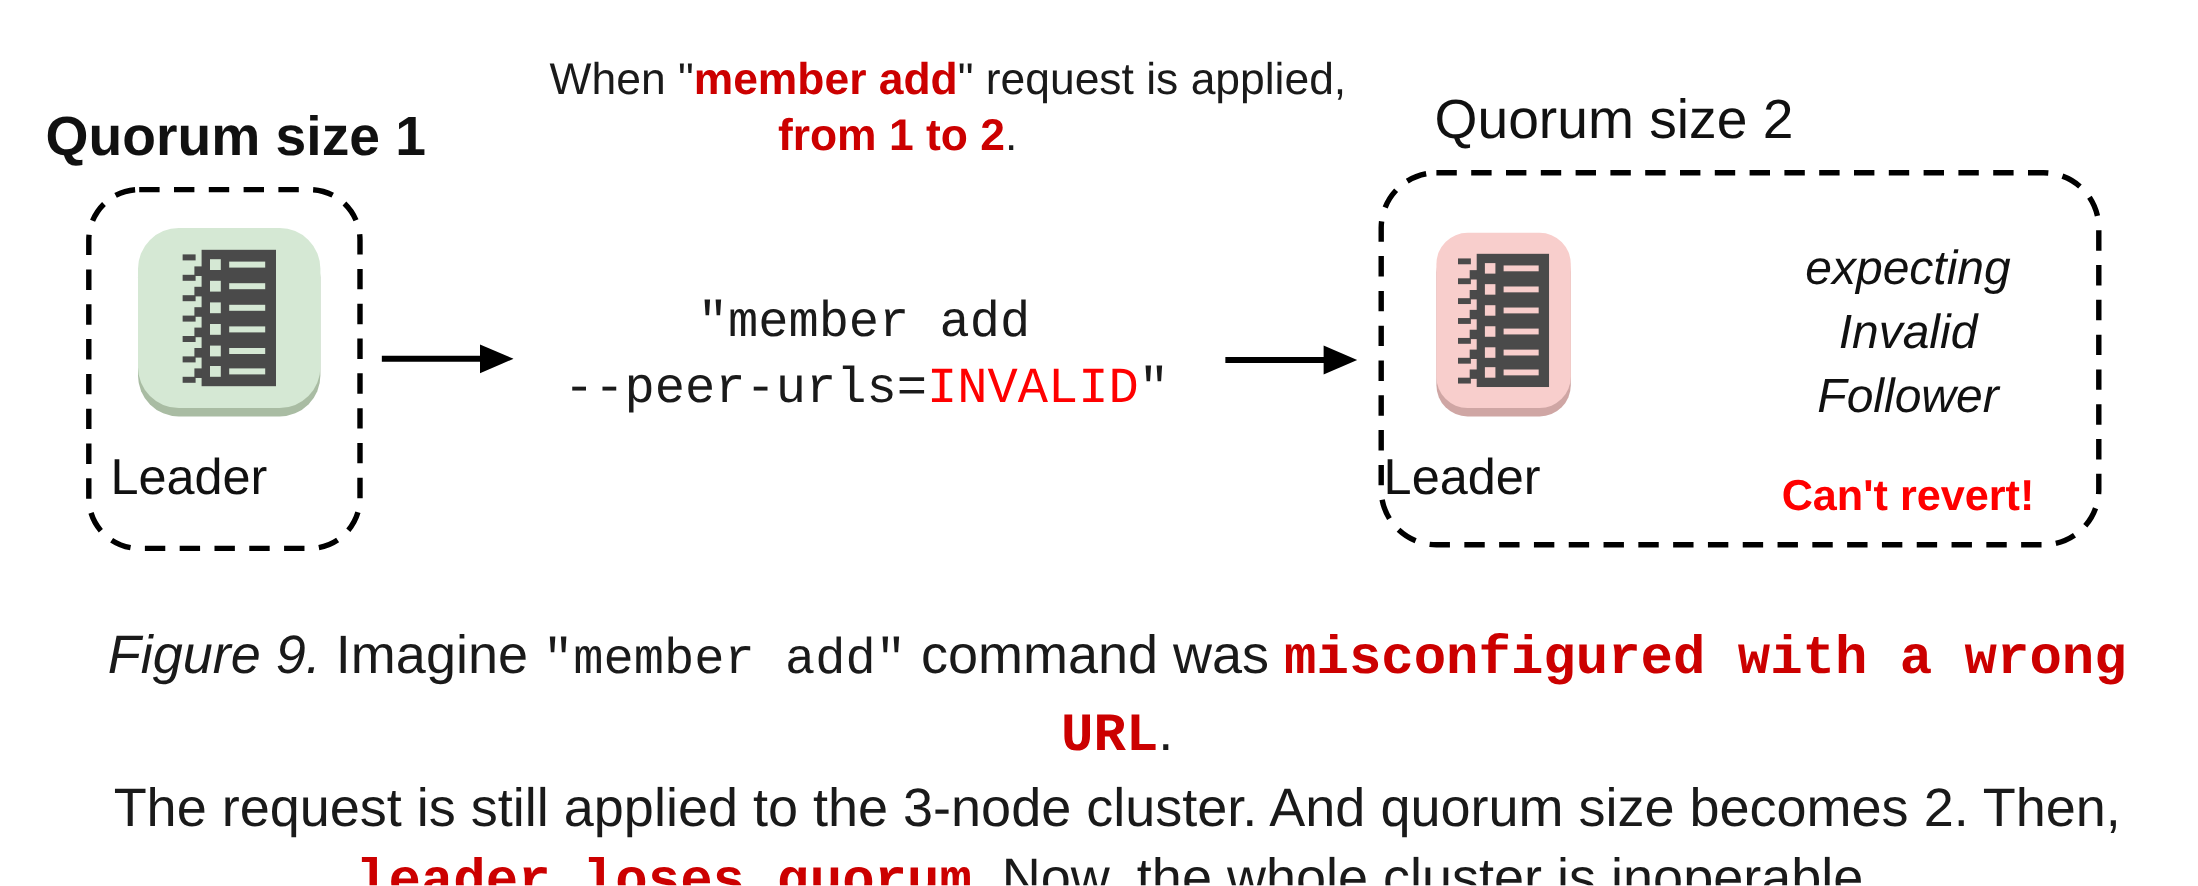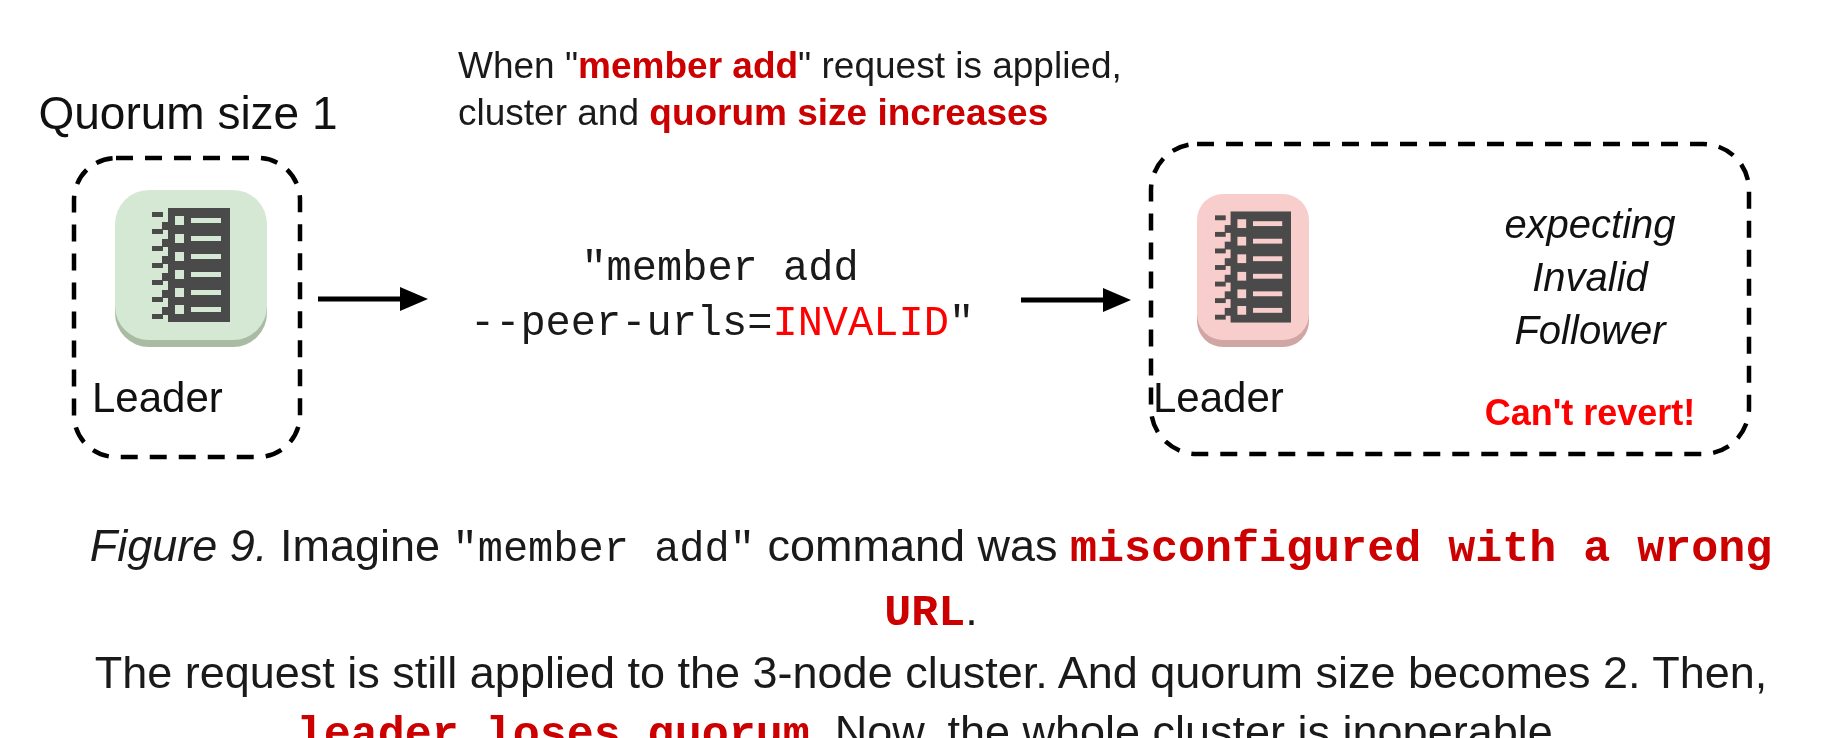--- a/index.html
+++ b/index.html
@@ -103,21 +103,21 @@
   .caption .mono{font-family:"Liberation Mono", monospace;font-size:42px;}
   .caption .red{color:var(--red-emphasis);font-weight:bold;font-family:Liberation Mono, monospace;}
 
   .arrow-svg{position:absolute;display:block;}
 </style>
 </head>
 <body>
 
 <div class="canvas">
 
-  <div class="abs quorum-label" style="left:38px;top:86px;width:300px;">Quorum size 1</div>
+  <div class="abs quorum-label" style="left:38px;top:86px;width:300px;font-weight:bold;">Quorum size 1</div>
 
   <svg class="dash-box" style="left:71px;top:155px;" width="232" height="305">
     <rect x="3" y="3" width="226" height="299" rx="42" ry="42"></rect>
   </svg>
 
   <div class="tile tile-green" style="left:115px;top:190px;width:152px;height:150px;color:#d5e8d4;">
     <svg class="server-svg" width="78" height="114" viewBox="0 0 78 114">
       <g fill="#4a4a4a">
         <rect x="0" y="4" width="11" height="5"></rect>
         <rect x="0" y="21" width="11" height="5"></rect>
@@ -153,33 +153,34 @@
 
   <div class="abs leader-label" style="left:92px;top:374px;width:200px;">Leader</div>
 
   <svg class="arrow-svg" style="left:318px;top:286px;" width="110" height="26">
     <line x1="0" y1="13" x2="84" y2="13" stroke="#000" stroke-width="5"></line>
     <polygon points="82,1 110,13 82,25" fill="#000"></polygon>
   </svg>
 
   <div class="abs annotation" style="left:458px;top:42px;width:580px;">
     <div><span>When "</span><span class="red">member add</span><span>" request is applied,</span></div>
-    <div><span>cluster and </span><span class="red">quorum size increases</span></div>
+    <div><span class="red">from 1 to 2</span><span>.</span></div>
   </div>
 
   <div class="abs command" style="left:470px;top:242px;width:500px;">
     <div>"member add</div>
     <div><span>--peer-urls=</span><span class="red">INVALID</span><span>"</span></div>
   </div>
 
   <svg class="arrow-svg" style="left:1021px;top:287px;" width="110" height="26">
     <line x1="0" y1="13" x2="84" y2="13" stroke="#000" stroke-width="5"></line>
     <polygon points="82,1 110,13 82,25" fill="#000"></polygon>
   </svg>
 
+  <div class="abs quorum-label" style="left:1195px;top:72px;width:300px;">Quorum size 2</div>
 
   <svg class="dash-box" style="left:1148px;top:141px;" width="604" height="316">
     <rect x="3" y="3" width="598" height="310" rx="46" ry="46"></rect>
   </svg>
 
   <div class="tile tile-pink" style="left:1197px;top:194px;width:112px;height:146px;color:#f8cecc;">
     <svg class="server-svg" width="76" height="112" viewBox="0 0 78 114">
       <g fill="#4a4a4a">
         <rect x="0" y="4" width="11" height="5"></rect>
         <rect x="0" y="21" width="11" height="5"></rect>

